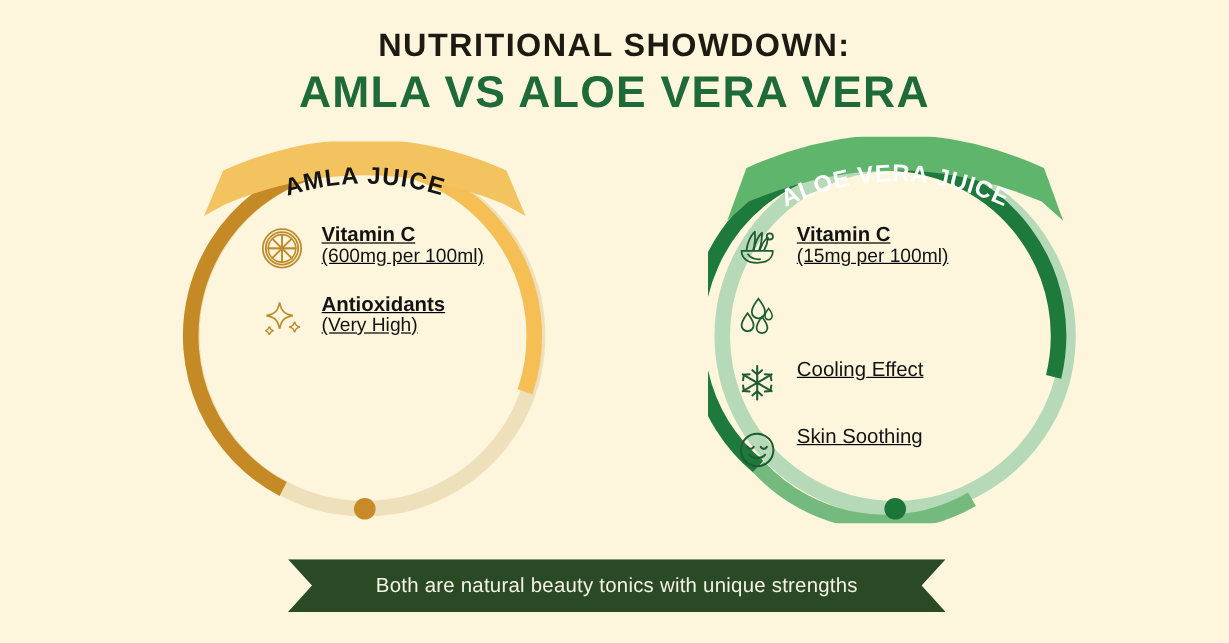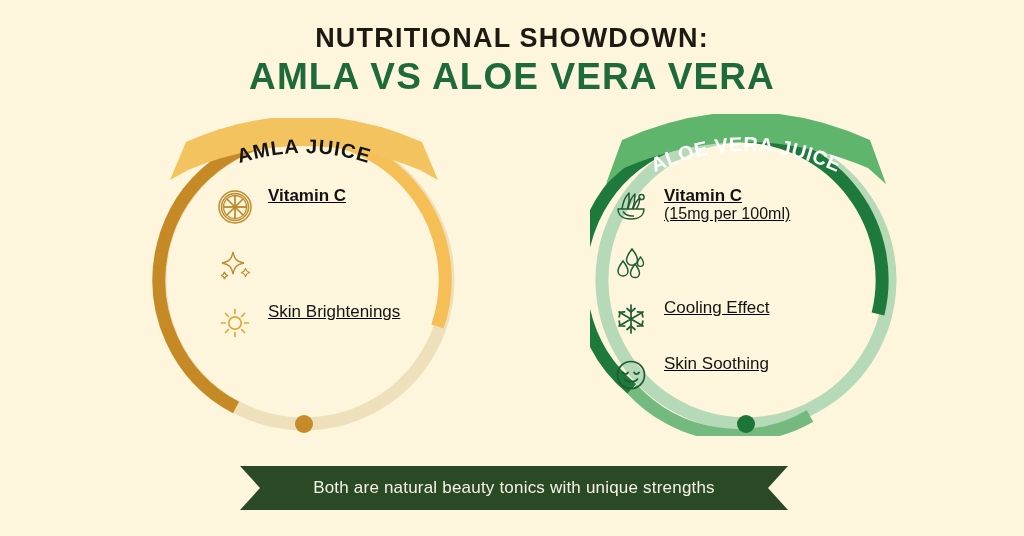--- a/index.html
+++ b/index.html
@@ -106,44 +106,39 @@
             <path d="M19 19 L27.1 27.1 A11.5 11.5 0 0 1 19 30.5 Z"></path>
             <path d="M19 19 L19 30.5 A11.5 11.5 0 0 1 10.9 27.1 Z"></path>
             <path d="M19 19 L10.9 27.1 A11.5 11.5 0 0 1 7.5 19 Z"></path>
             <path d="M19 19 L7.5 19 A11.5 11.5 0 0 1 10.9 10.9 Z"></path>
             <path d="M19 19 L10.9 10.9 A11.5 11.5 0 0 1 19 7.5 Z"></path>
           </g>
         </svg>
       </span>
       <span class="f-text">
         <span class="f-title">Vitamin C</span>
+        <span class="f-sub">(600mg per 100ml)</span>
       </span>
     </div>
 
     <div class="feature">
       <span class="f-icon">
         <svg width="38" height="38" viewBox="0 0 38 38" fill="none" stroke="#BE8C2E" stroke-width="1.4">
           <path d="M17 6 C18.4 13.2 20.8 15.6 28 17 C20.8 18.4 18.4 20.8 17 28 C15.6 20.8 13.2 18.4 6 17 C13.2 15.6 15.6 13.2 17 6 Z"></path>
           <path d="M29.5 22 C30.1 25 31.1 26 34 26.5 C31.1 27.1 30.1 28.1 29.5 31 C29 28.1 28 27.1 25 26.5 C28 26 29 25 29.5 22 Z" stroke-width="1.2"></path>
           <path d="M8.5 26 C9 28.2 9.8 29 12 29.5 C9.8 30 9 30.8 8.5 33 C8 30.8 7.2 30 5 29.5 C7.2 29 8 28.2 8.5 26 Z" stroke-width="1.2"></path>
         </svg>
       </span>
-    </div>
-
-
-    <div class="feature">
-      <span class="f-icon">
-        <svg width="38" height="38" viewBox="0 0 38 38" fill="none" stroke="#E0A93B" stroke-width="1.7" stroke-linecap="round">
-          <circle cx="19" cy="19" r="6.2"></circle>
-          <path d="M19 5.5 L19 9.5 M19 28.5 L19 32.5 M5.5 19 L9.5 19 M28.5 19 L32.5 19
-                   M9.5 9.5 L12.3 12.3 M25.7 25.7 L28.5 28.5 M28.5 9.5 L25.7 12.3 M12.3 25.7 L9.5 28.5"></path>
-        </svg>
-      </span>
-      <span class="f-title plain">Skin Brightenings</span>
-    </div>
+      <span class="f-text">
+        <span class="f-title">Antioxidants</span>
+        <span class="f-sub">(Very High)</span>
+      </span>
+    </div>
+
+
 
   </div>
 
   <div class="circle" id="circle-aloe">
     <svg viewBox="0 0 312 312">
       <path fill="none" stroke="#B6D9B8" stroke-width="13" d="M 156 12 A 144 144 0 1 1 155.9 12"></path>
       <path fill="none" stroke="#1E7A3C" stroke-width="13" d="M 156 12 A 144 144 0 0 1 288 190"></path>
       <path fill="none" stroke="#1E7A3C" stroke-width="13" d="M 156 12 A 144 144 0 0 0 42 265"></path>
       <path fill="none" stroke="#74B97E" stroke-width="13" d="M 42 265 A 144 144 0 0 0 220 292"></path>
       <circle cx="156" cy="300" r="9" fill="#1B7637"></circle>

